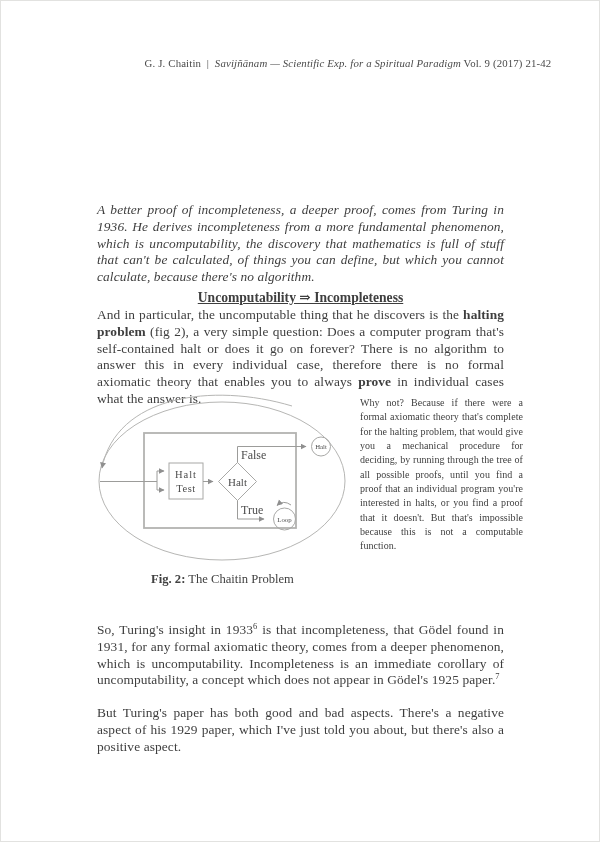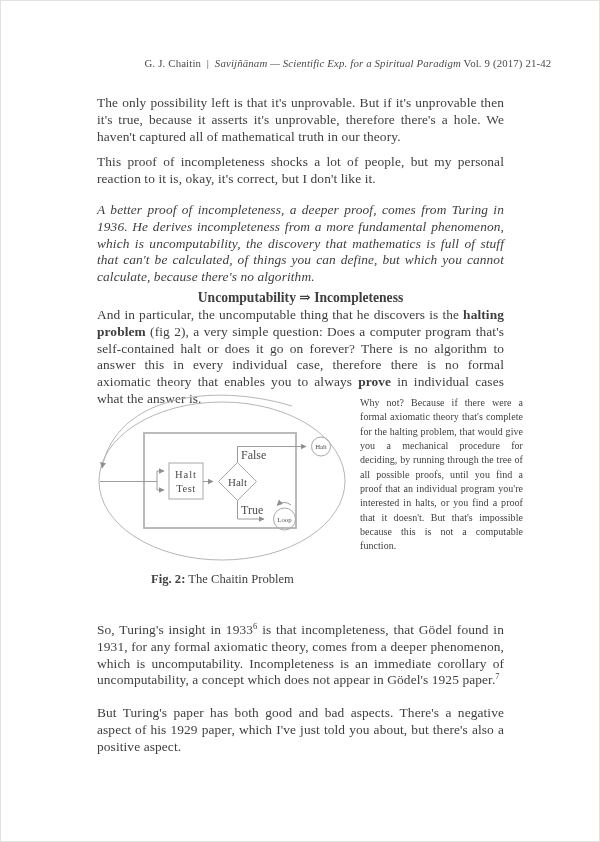--- a/index.html
+++ b/index.html
@@ -15,21 +15,21 @@
   }
   .hdr .it{font-style:italic;}
   .blk{
     position:absolute;left:97px;width:407px;text-align:justify;
     font-size:13.4px;line-height:16.8px;letter-spacing:.1px;
   }
   .p1{top:95px;} .p2{top:154px;} .p3{top:202px;font-style:italic;} .p4{top:307px;}
   .p5{top:622px;} .p6{top:705px;}
   .headng{
     position:absolute;top:289px;left:97px;width:407px;text-align:center;
-    font-weight:bold;font-size:13.6px;
+    font-weight:bold;font-size:13.6px;text-decoration:underline;
   }
   b{font-weight:bold;}
   sup{font-size:8.5px;line-height:0;vertical-align:super;}
   .sidecol{
     position:absolute;left:360px;top:396px;width:163px;text-align:justify;
     font-size:10px;line-height:14.35px;letter-spacing:.05px;
   }
   .figsvg{position:absolute;left:85px;top:393px;}
   .figcap{
     position:absolute;left:85px;top:572px;width:275px;text-align:center;
@@ -46,23 +46,21 @@
 
 <div class="page">
 
   <div class="hdr">
     <span>G. J. Chaitin</span>
     <span>&nbsp;|&nbsp;</span>
     <span class="it">Savijñānam — Scientific Exp. for a Spiritual Paradigm</span>
     <span> <span>Vol. 9 (2017) 21-42</span></span>
   </div>
 
-  <div class="blk p1">The only possibility left is that it's unprovable. But if it's unprovable then it's true, because it asserts it's unprovable, therefore there's a hole. We haven't captured all of mathematical truth in our theory.</div>
 
-  <div class="blk p2">This proof of incompleteness shocks a lot of people, but my personal reaction to it is, okay, it's correct, but I don't like it.</div>
 
   <div class="blk p3">A better proof of incompleteness, a deeper proof, comes from Turing in 1936. He derives incompleteness from a more fundamental phenomenon, which is uncomputability, the discovery that mathematics is full of stuff that can't be calculated, of things you can define, but which you cannot calculate, because there's no algorithm.</div>
 
   <div class="headng">Uncomputability ⇒ Incompleteness</div>
 
   <div class="blk p4"><span>And in particular, the uncomputable thing that he discovers is the </span><b>halting problem</b><span> (fig 2), a very simple question: Does a computer program that's self-contained halt or does it go on forever? There is no algorithm to answer this in every individual case, therefore there is no formal axiomatic theory that enables you to always </span><b>prove</b><span> in individual cases what the answer is.</span></div>
 
   <svg class="figsvg" width="262" height="176" viewBox="85 393 262 176">
     <defs>
       <marker id="arr" markerWidth="7" markerHeight="7" refX="5.5" refY="3" orient="auto">

